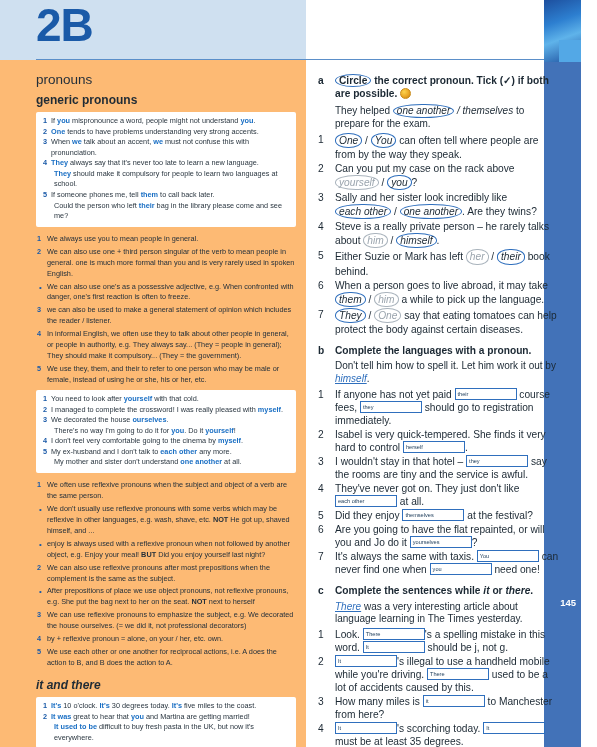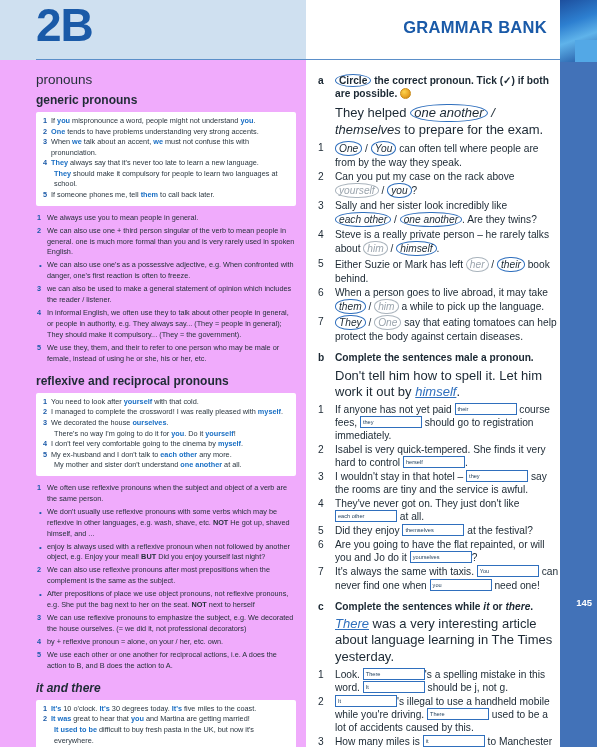--- a/index.html
+++ b/index.html
@@ -28,35 +28,35 @@
     position: absolute; right: 50px; top: 18px;
     font-size: 16.5px; font-weight: bold; color: #1a5aa8;
     letter-spacing: 0.3px;
   }
   .header-rule {
     position: absolute; left: 36px; top: 59px; width: 524px; height: 1px;
     background: #5b8fc9;
   }
 
   
-  .edge-strip { position: absolute; right: 0; top: 0; width: 37px; height: 615px; }
+  .edge-strip { position: absolute; right: 16px; top: 0; width: 37px; height: 615px; }
   .edge-top { position: absolute; right: 0; top: 0; width: 37px; height: 62px;
     background: linear-gradient(160deg, #1d4f9e 0%, #2d7fd0 35%, #5fb3ea 60%, #1d4f9e 100%); }
   .edge-top2 { position: absolute; right: 0; top: 40px; width: 22px; height: 22px;
     background: #53a8e6; }
   .edge-body { position: absolute; right: 0; top: 62px; width: 37px; height: 685px;
     background: #4272b8; }
   .page-number {
     position: absolute; right: 5px; bottom: 7px;
     font-size: 9.5px; font-weight: bold; color: #ffffff;
   }
 
   
   .left-col { position: absolute; left: 0; top: 60px; width: 306px; height: 687px;
-    background: #f0abfc; padding: 12px 10px 0 36px; }
+    background: #fdba74; padding: 12px 10px 0 36px; }
   .sec-title { font-size: 13.5px; color: #25303a; margin-bottom: 6px; font-weight: normal; }
   .sub-title { font-size: 12px; font-weight: bold; color: #1f2b35; margin: 0 0 5px 0; }
   .sub-title.sp { margin-top: 9px; }
   .sub-title.it { font-style: italic; }
 
   .example-box {
     background: #ffffff; border-radius: 2px;
     padding: 4px 6px 5px 4px; margin-bottom: 7px;
   }
   .ex-row { display: flex; align-items: flex-start; font-size: 7.3px; line-height: 1.45; color: #2a3640; }
@@ -82,21 +82,21 @@
   .ex-letter { width: 17px; flex: none; font-weight: bold; color: #1b2833; }
   .ex-head-txt { flex: 1; }
   .ex-head-txt .ital { font-style: italic; font-weight: bold; }
   .circle-word { border: 1.6px solid #2f6fbd; border-radius: 50%; padding: 0 3px; }
   .coin {
     display: inline-block; width: 11px; height: 11px; border-radius: 50%;
     background: radial-gradient(circle at 35% 32%, #fcd34d 0%, #e8a321 60%, #b87913 100%);
     vertical-align: -2px; margin-left: 3px;
     border: 1px solid #c98a17;
   }
-  .ex-example { margin: 3px 0 2px 17px; font-size: 13px; line-height: 1.28; color: #1b2833; }
+  .ex-example { margin: 3px 0 2px 17px; font-size: 10px; line-height: 1.28; color: #1b2833; }
   .ans-script { font-style: italic; color: #2f6fbd; text-decoration: underline; }
   .q-row { display: flex; align-items: flex-start; font-size: 10.2px; line-height: 1.28;
     color: #1b2833; margin-top: 1px; }
   .q-num { width: 17px; flex: none; }
   .q-txt { flex: 1; }
   .opt { display: inline-block; border: 1.4px solid #2f6fbd; border-radius: 48%;
     padding: 0 3px; font-style: italic; }
   .opt.faint { border-color: #aab4bd; color: #9aa4ad; }
   .sep { font-style: italic; }
   .blank {
@@ -107,21 +107,20 @@
   }
 </style>
 </head>
 <body>
 
 <div class="page">
 
   <div class="header-band"></div>
   <div class="header-band right-white"></div>
   <div class="unit-code">2B</div>
-  <div class="bank-title">GRAMMAR BANK</div>
   <div class="header-rule"></div>
 
   <div class="edge-strip">
     <div class="edge-top"></div>
     <div class="edge-top2"></div>
     <div class="edge-body"></div>
     <div class="page-number">145</div>
   </div>
 
   <div class="left-col">
@@ -143,20 +142,21 @@
         </div>
         <div class="ex-row">
           <span class="ex-num">4</span>
           <span class="ex-txt"><span class="hl">They</span> always say that it's never too late to learn a new language.</span>
         </div>
         <div class="ex-cont"><span class="hl">They</span> should make it compulsory for people to learn two languages at school.</div>
         <div class="ex-row">
           <span class="ex-num">5</span>
           <span class="ex-txt">If someone phones me, tell <span class="hl">them</span> to call back later.</span>
         </div>
+        <div class="ex-cont">Could the person who left <span class="hl">their</span> bag in the library please come and see me?</div>
       </div>
     <div class="rules" id="gen-rules">
         <div class="rule-row">
           <span class="rule-num">1</span>
           <span class="rule-txt">We always use you to mean people in general.</span>
         </div>
         <div class="rule-row">
           <span class="rule-num">2</span>
           <span class="rule-txt">We can also use one + third person singular of the verb to mean people in general. one is much more formal than you and is very rarely used in spoken English.</span>
         </div>
@@ -171,21 +171,20 @@
         <div class="rule-row">
           <span class="rule-num">4</span>
           <span class="rule-txt">In informal English, we often use they to talk about other people in general, or people in authority, e.g. They always say... (They = people in general); They should make it compulsory... (They = the government).</span>
         </div>
         <div class="rule-row">
           <span class="rule-num">5</span>
           <span class="rule-txt">We use they, them, and their to refer to one person who may be male or female, instead of using he or she, his or her, etc.</span>
         </div>
       </div>
 
-    <div class="sub-title sp">reflexive and reciprocal pronouns</div>
     <div class="example-box" id="ref-ex">
         <div class="ex-row">
           <span class="ex-num">1</span>
           <span class="ex-txt">You need to look after <span class="hl">yourself</span> with that cold.</span>
         </div>
         <div class="ex-row">
           <span class="ex-num">2</span>
           <span class="ex-txt">I managed to complete the crossword! I was really pleased with <span class="hl">myself</span>.</span>
         </div>
         <div class="ex-row">
@@ -291,21 +290,21 @@
           <div class="q-row">
             <span class="q-num">7</span>
             <span class="q-txt"><span class="opt">They</span><span> / </span><span class="opt faint">One</span> say that eating tomatoes can help protect the body against certain diseases.</span>
           </div>
         </div>
     </div>
 
     <div class="ex-block">
       <div class="ex-head">
         <span class="ex-letter">b</span>
-        <span class="ex-head-txt">Complete the sentences male a pronoun.</span>
+        <span class="ex-head-txt">Complete the languages with a pronoun.</span>
       </div>
       <div class="ex-example" id="b-example">Don't tell him how to spell it. Let him work it out by <span class="ans-script">himself</span>.</div>
       <div id="b-items">
           <div class="q-row">
             <span class="q-num">1</span>
             <span class="q-txt">If anyone has not yet paid <span class="blank">their</span> course fees, <span class="blank">they</span> should go to registration immediately.</span>
           </div>
           <div class="q-row">
             <span class="q-num">2</span>
             <span class="q-txt">Isabel is very quick-tempered. She finds it very hard to control <span class="blank">herself</span>.</span>

